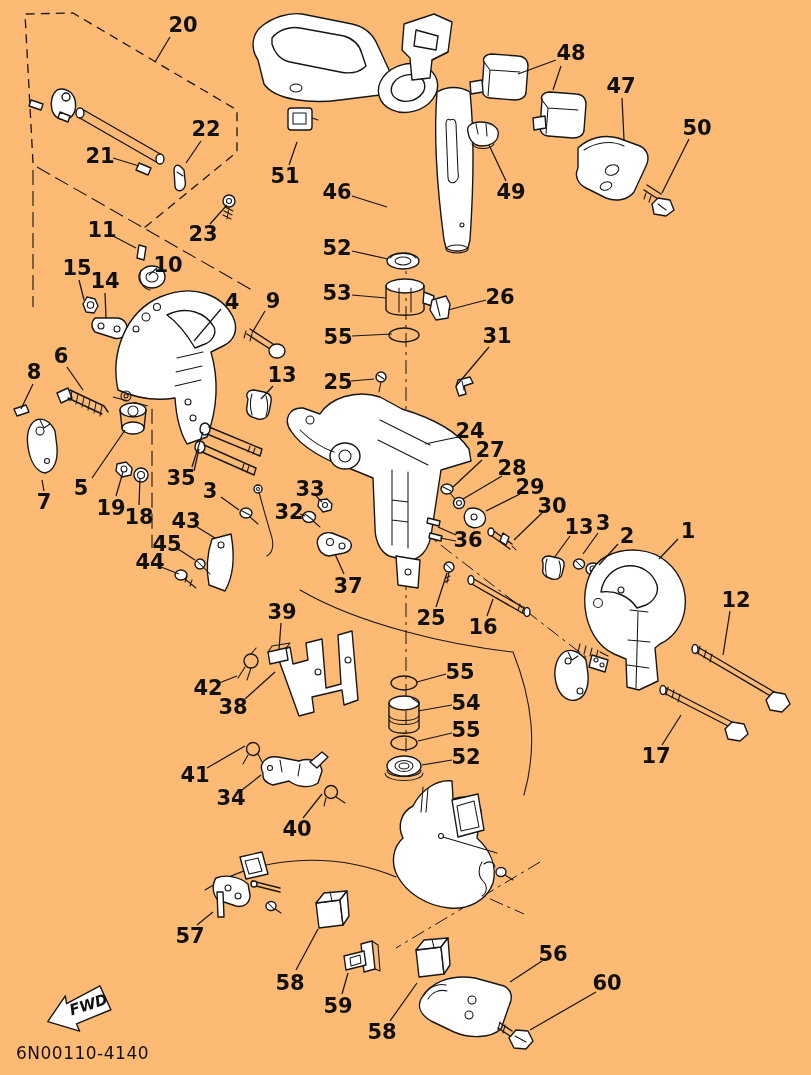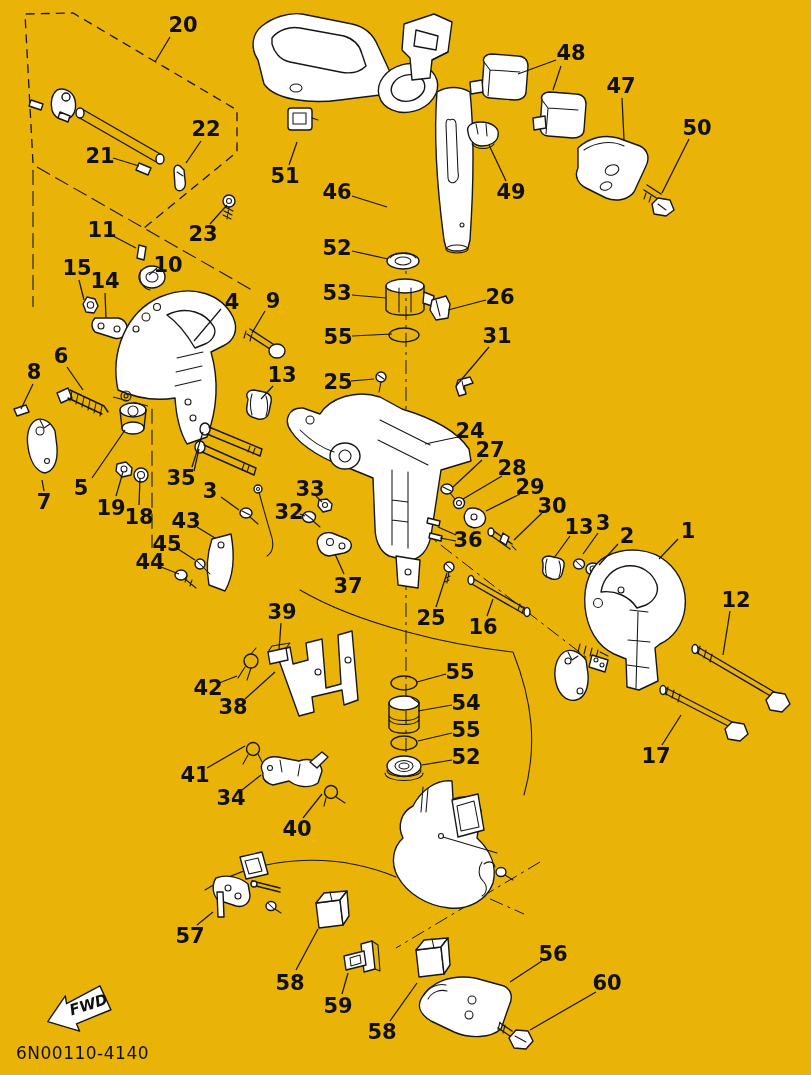--- a/index.html
+++ b/index.html
@@ -1,16 +1,16 @@
 <!DOCTYPE html>
 <html><head>
 <meta charset="utf-8">
 <style>
   html,body{margin:0;padding:0;background:#ffffff;}
-  .page{position:relative;width:811px;height:1075px;background:#eab308;overflow:hidden;
+  .page{position:relative;width:811px;height:1075px;background:#fdba74;overflow:hidden;
         font-family:"DejaVu Sans",sans-serif;}
   svg{display:block;}
   
   .s{fill:#ffffff;stroke:#161616;stroke-width:1.4;stroke-linejoin:round;stroke-linecap:round;}
   .o{fill:none;stroke:#161616;stroke-width:1.4;stroke-linejoin:round;stroke-linecap:round;}
   .t{fill:none;stroke:#161616;stroke-width:1.05;stroke-linejoin:round;stroke-linecap:round;}
   .dashbox{fill:none;stroke:#161616;stroke-width:1.3;stroke-dasharray:9 6;}
   .gline{fill:none;stroke:#161616;stroke-width:1.1;stroke-dasharray:15 6;}
   .cline{fill:none;stroke:#161616;stroke-width:1;stroke-dasharray:14 5 3 5;}
   .leader{stroke:#161616;stroke-width:1.25;}

